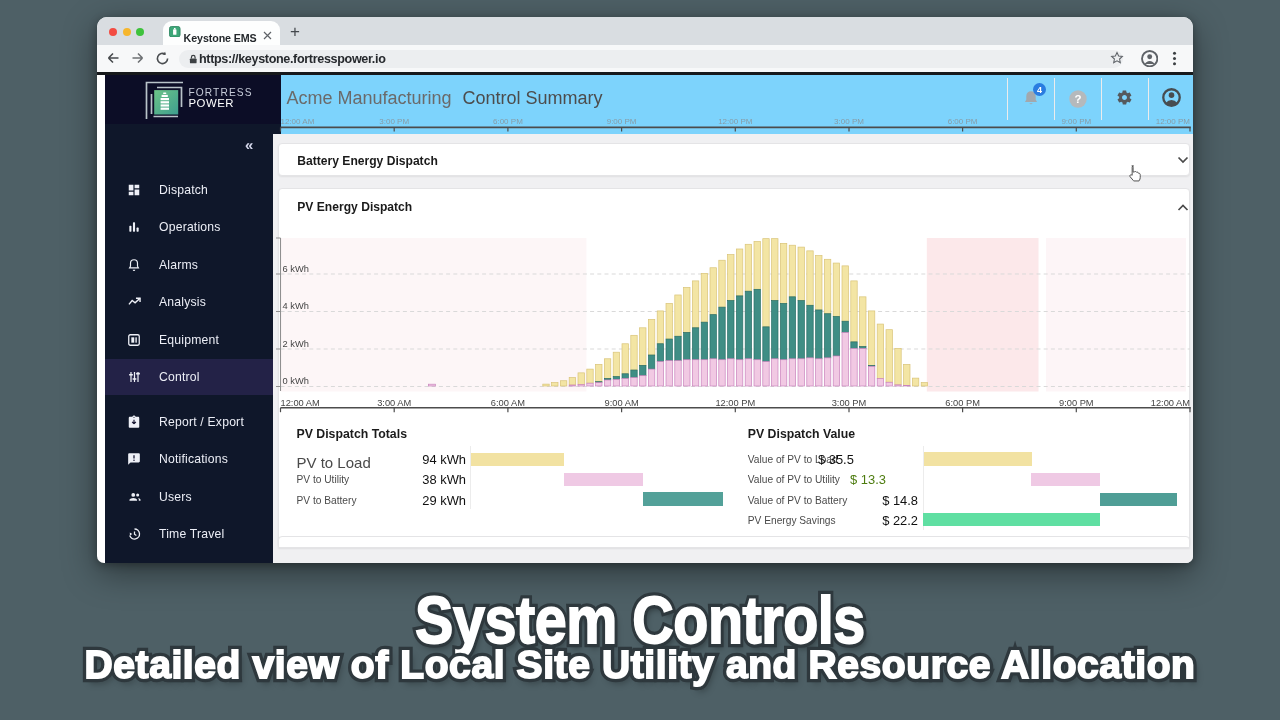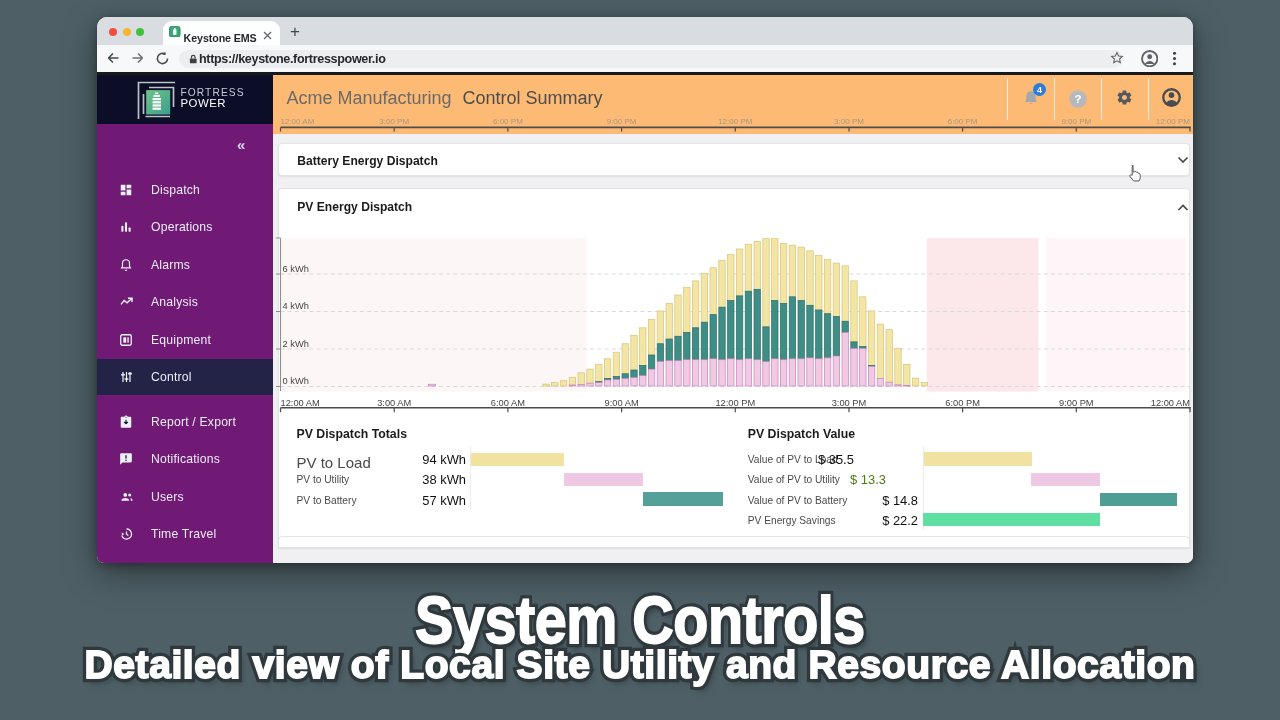--- a/index.html
+++ b/index.html
@@ -8,28 +8,28 @@
 #win{position:absolute;left:97px;top:17px;width:1096px;height:546px;border-radius:10px 10px 7px 7px;overflow:hidden;box-shadow:0 10px 34px rgba(0,0,0,.42),0 2px 8px rgba(0,0,0,.3);background:#fff}
 #tabstrip{position:absolute;left:0;top:0;width:100%;height:28.4px;background:#d9dde1}
 .light{position:absolute;top:11.2px;width:8px;height:8px;border-radius:50%}
 #tab{position:absolute;left:65.6px;top:4.2px;width:117px;height:24.2px;background:#fdfefe;border-radius:9px 9px 0 0}
 #tabtitle{position:absolute;left:21px;top:10.6px;font-size:10.7px;font-weight:bold;color:#24282c;letter-spacing:-0.1px}
 #plus{position:absolute;left:193px;top:5px;font-size:17px;color:#44484d;font-weight:400}
 #toolbar{position:absolute;left:0;top:28.4px;width:100%;height:26.2px;background:#f7f8f9}
 #pill{position:absolute;left:81.5px;top:4.6px;width:944px;height:17.6px;border-radius:9px;background:#eceef0}
 #url{position:absolute;left:102px;top:6.5px;font-size:12.6px;color:#26292d;font-weight:bold;letter-spacing:-0.35px}
 #darkline{position:absolute;left:0;top:54.6px;width:100%;height:3.8px;background:#17191b}
-#appheader{position:absolute;left:176px;top:58.4px;width:920px;height:59px;background:#fdba74}
+#appheader{position:absolute;left:176px;top:58.4px;width:920px;height:59px;background:#7dd3fc}
 #apptitle{position:absolute;left:13.5px;top:12.8px;font-size:18px;color:#6a6a6a}
 #apptitle b{color:#4c4c4c;font-weight:normal}
 .hsep{position:absolute;top:3px;width:1px;height:42px;background:#ececec}
 #content{position:absolute;left:176px;top:117px;width:920px;height:429px;background:#f0f0f2}
 .card{position:absolute;left:5.3px;width:912.2px;background:#fff;border:1px solid #e4e4e6;border-radius:4px;box-shadow:0 1px 2px rgba(0,0,0,.07)}
 .cardtitle{position:absolute;left:18px;font-size:12.1px;font-weight:bold;color:#1a1a1a}
-#sidebar{position:absolute;left:0;top:58.4px;width:176px;height:487.6px;background:#701a75}
+#sidebar{position:absolute;left:8px;top:58.4px;width:176px;height:487.6px;background:#0f172a}
 #logostrip{position:absolute;left:0;top:0;width:100%;height:48.6px;background:#0c0d26}
 #collapse{position:absolute;left:140px;top:61px;color:#d3d6ea;font-size:15px;font-weight:bold;letter-spacing:-1px}
 .mi{position:absolute;left:0;width:100%;height:37.5px}
 .mi .txt{position:absolute;left:54px;top:50%;transform:translateY(-50%);font-size:12.2px;color:#eceef6;letter-spacing:.2px}
 .mi svg{position:absolute;left:22px;top:50%;transform:translateY(-50%)}
 #mihl{position:absolute;left:0;top:283.4px;width:100%;height:36.5px;background:#232247}
 #caption{position:absolute;left:0;top:586px;width:1280px;text-align:center}
 .capline{position:relative;width:1280px;text-align:center}
 .cap-stroke,.cap-fill{left:0;top:0;width:1280px;display:block;white-space:nowrap}
 .cap-stroke{position:relative;-webkit-text-stroke:8.5px #2e383d;text-shadow:3px 5px 7px rgba(0,0,0,.38)}
@@ -397,21 +397,21 @@
     </svg>
     <div class="abs" style="left:23.5px;top:292.7px;font-size:12.3px;font-weight:bold;color:#1b1b1b">PV Dispatch Totals</div>
     <div class="abs" style="left:474.8px;top:292.7px;font-size:12.3px;font-weight:bold;color:#1b1b1b">PV Dispatch Value</div>
     <div class="abs" style="left:197.3px;top:312px;width:1px;height:63px;background:#ececec"></div>
     <div class="abs" style="left:649.5px;top:312px;width:1px;height:84px;background:#ececec"></div>
     <div class="abs" style="left:23.5px;top:319.7px;font-size:15px;color:#4a4a4a">PV to Load</div>
     <div class="abs" style="left:23.5px;top:339.7px;font-size:10.2px;color:#4a4a4a">PV to Utility</div>
     <div class="abs" style="left:23.5px;top:360.7px;font-size:10.2px;color:#4a4a4a">PV to Battery</div>
     <div class="abs" style="left:93px;top:317.7px;width:100px;text-align:right;font-size:12.9px;color:#101010">94 kWh</div>
     <div class="abs" style="left:93px;top:337.7px;width:100px;text-align:right;font-size:12.9px;color:#101010">38 kWh</div>
-    <div class="abs" style="left:93px;top:358.7px;width:100px;text-align:right;font-size:12.9px;color:#101010">57 kWh</div>
+    <div class="abs" style="left:93px;top:358.7px;width:100px;text-align:right;font-size:12.9px;color:#101010">29 kWh</div>
     <div class="abs" style="left:198.2px;top:318.7px;width:93.2px;height:13.4px;background:#f2e2a2"></div>
     <div class="abs" style="left:291.4px;top:338.5px;width:78.8px;height:13.4px;background:#efc9e4"></div>
     <div class="abs" style="left:370.2px;top:358.3px;width:80.2px;height:13.4px;background:#53a199"></div>
     <div class="abs" style="left:474.8px;top:319.7px;font-size:10.2px;color:#4a4a4a">Value of PV to Load</div>
     <div class="abs" style="left:474.8px;top:339.9px;font-size:10.2px;color:#4a4a4a">Value of PV to Utility</div>
     <div class="abs" style="left:474.8px;top:360.9px;font-size:10.2px;color:#4a4a4a">Value of PV to Battery</div>
     <div class="abs" style="left:474.8px;top:381.2px;font-size:10.2px;color:#4a4a4a">PV Energy Savings</div>
     <div class="abs" style="left:545px;top:317.7px;width:100px;text-align:left;font-size:12.9px;color:#101010">$ 35.5</div>
     <div class="abs" style="left:545px;top:337.9px;width:100px;text-align:center;font-size:12.9px;color:#4d7c0f">$ 13.3</div>
     <div class="abs" style="left:545px;top:358.9px;width:100px;text-align:right;font-size:12.9px;color:#101010">$ 14.8</div>

